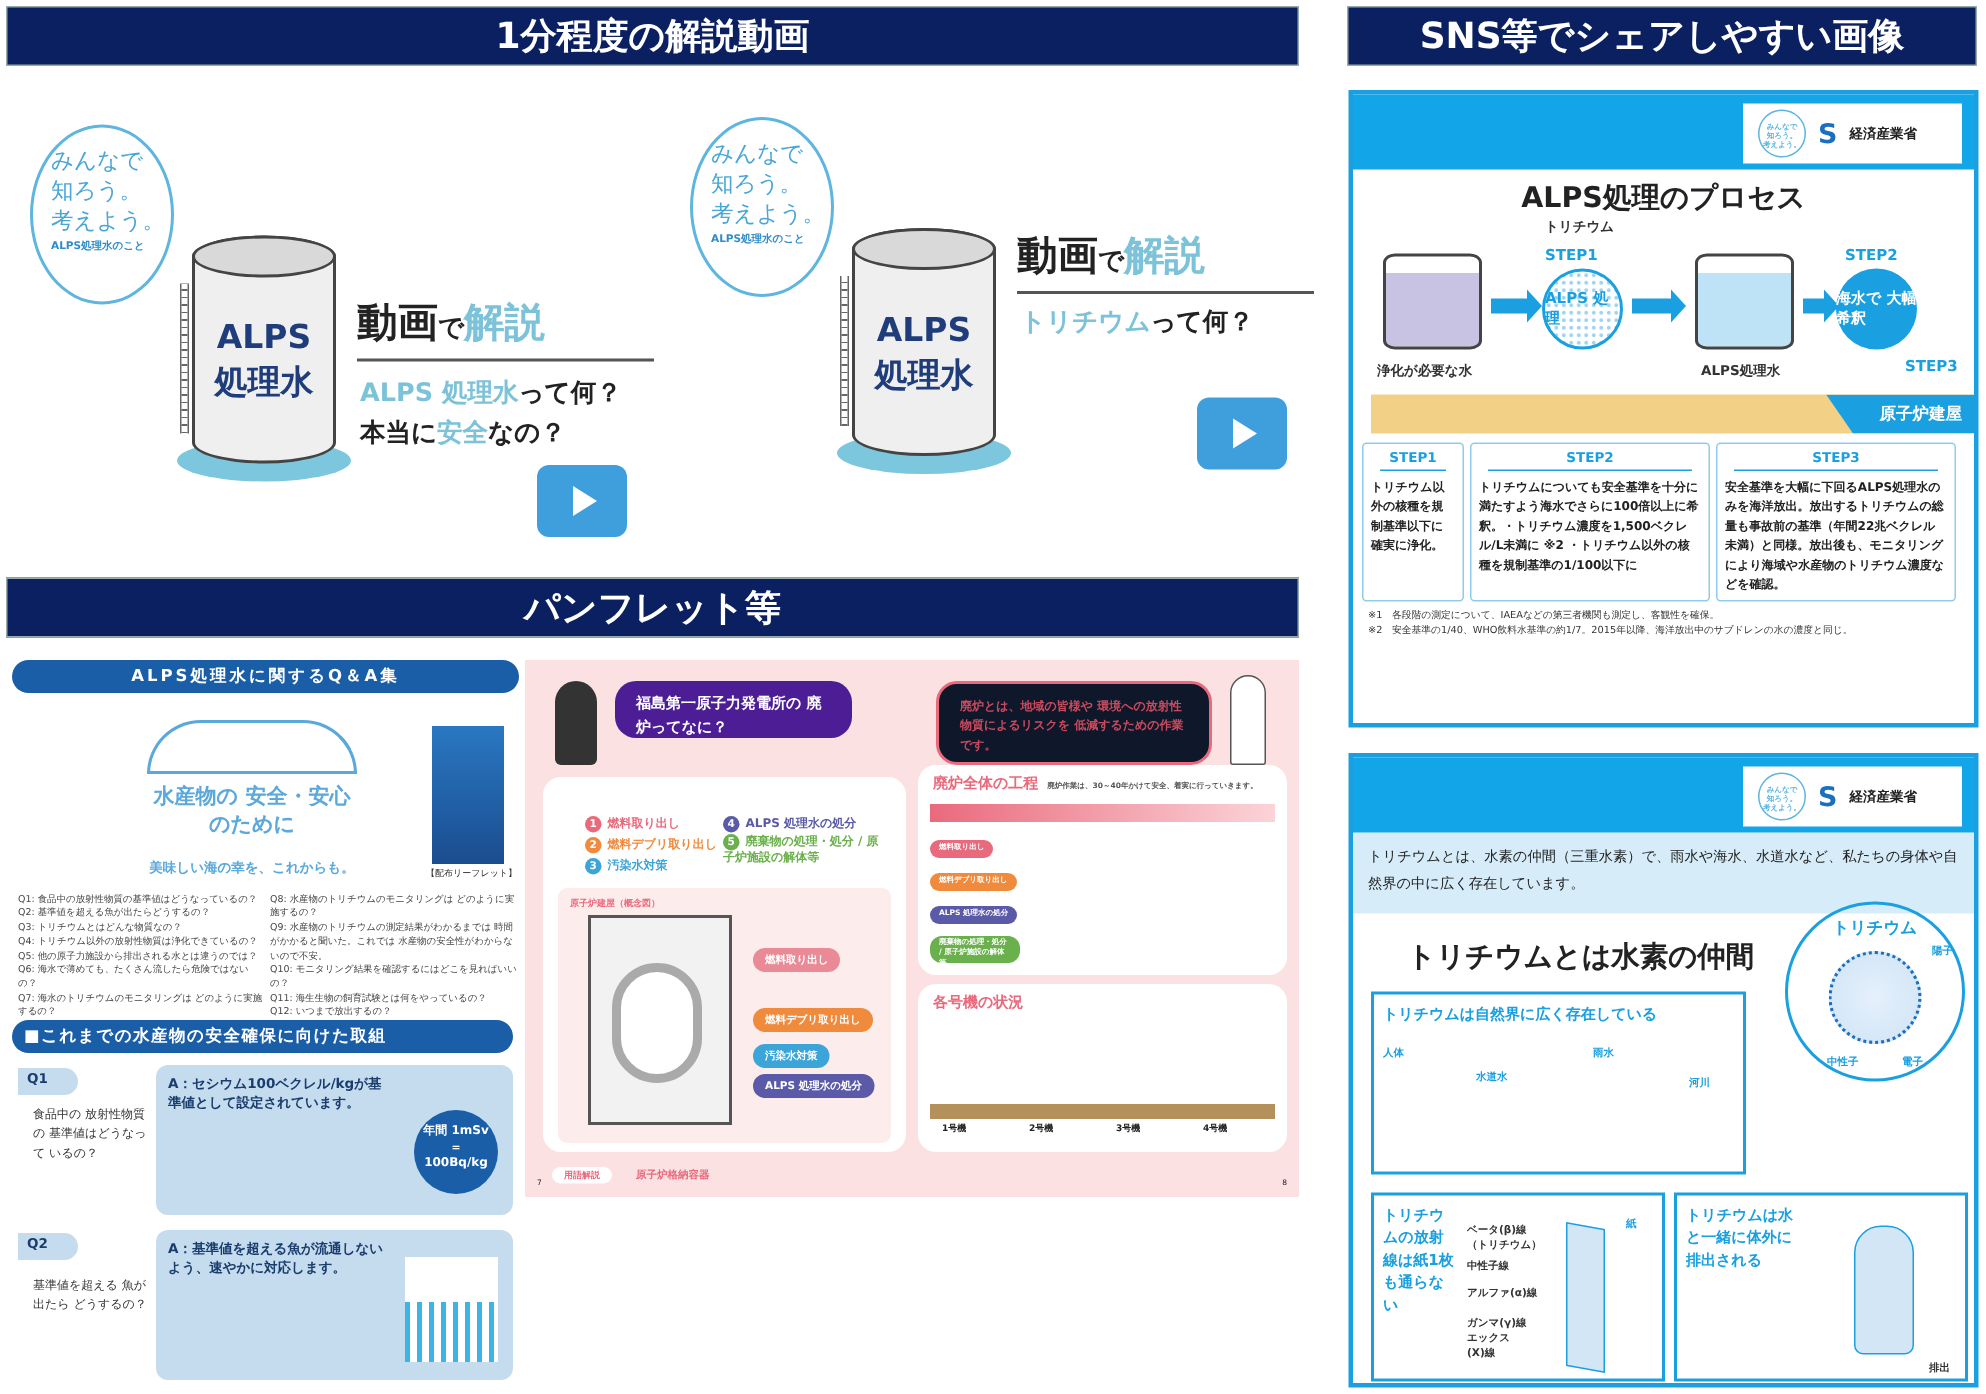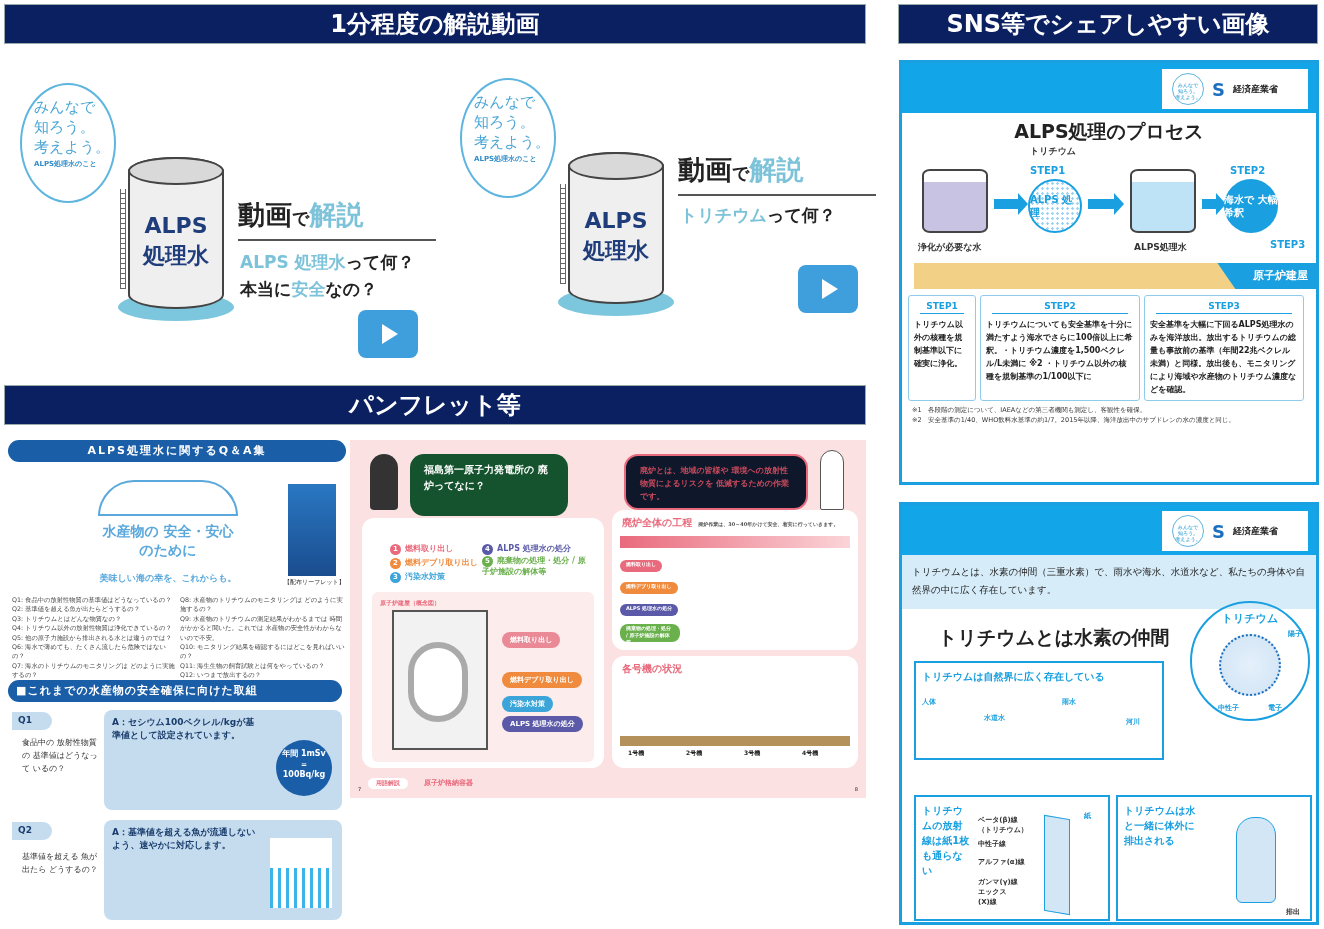--- a/index.html
+++ b/index.html
@@ -179,21 +179,21 @@
     </div>
   <div class="intro" style="height:54px">トリチウムとは、水素の仲間（三重水素）で、雨水や海水、水道水など、私たちの身体や自然界の中に広く存在しています。</div>
   <div class="ttitle">トリチウムとは水素の仲間</div>
   <div class="atom">
       <div>トリチウム</div>
       <div class="ring"></div>
     <div class="fig" style="right:6px;top:26px">陽子</div>
     <div class="fig" style="left:26px;top:100px">中性子</div>
     <div class="fig" style="right:26px;top:100px">電子</div>
   </div>
-  <div class="tbox" style="left:12px;top:156px;width:250px;height:99px">
+  <div class="tbox" style="left:12px;top:156px;width:250px;height:122px">
     <h5>トリチウムは自然界に広く存在している</h5>
     <div class="fig" style="left:6px;top:34px">人体</div>
     <div class="fig" style="left:68px;top:50px">水道水</div>
     <div class="fig" style="left:146px;top:34px">雨水</div>
     <div class="fig" style="left:210px;top:54px">河川</div>
   </div>
   <div class="tbox" style="left:12px;top:290px;width:196px;height:126px">
     <h5 style="width:60px">トリチウムの放射線は紙1枚も通らない</h5>
     <div class="fig" style="left:62px;top:18px;color:#333;width:50px">ベータ(β)線（トリチウム）</div>
     <div class="fig" style="left:62px;top:42px;color:#333">中性子線</div>
@@ -242,21 +242,21 @@
   <div class="qtag" style="top:382px">Q2</div>
   <div class="qtxt" style="top:410px;width:80px">基準値を超える 魚が出たら どうするの？</div>
   <div class="ans" style="top:380px;height:100px">
       <div style="width:150px">A：基準値を超える魚が流通しないよう、速やかに対応します。</div>
     <div class="abs" style="right:10px;top:18px;width:62px;height:70px;background:#fff;background-image:linear-gradient(90deg,#3cb4e6 40%,transparent 40%);background-size:8px 40px;background-repeat:repeat-x;background-position:0 100%"></div>
     </div>
 </div>
 
 <div class="pink">
   <div class="abs" style="left:20px;top:14px;width:28px;height:56px;background:#333;border-radius:14px 14px 4px 4px"></div>
-  <div class="bubble" style="left:60px;top:14px;width:158px;height:62px;background:#14532d;color:#fff">福島第一原子力発電所の 廃炉ってなに？</div>
+  <div class="bubble" style="left:60px;top:14px;width:158px;height:38px;background:#4c1d95;color:#fff">福島第一原子力発電所の 廃炉ってなに？</div>
   <div class="bubble" style="left:274px;top:14px;width:184px;height:56px;background:#0f172a;border:2px solid #e96a7c;color:#c84a5d;font-size:8px;line-height:13px">廃炉とは、地域の皆様や 環境への放射性物質によるリスクを 低減するための作業です。</div>
   <div class="abs" style="left:470px;top:10px;width:24px;height:60px;border:1px solid #555;border-radius:12px 12px 2px 2px;background:#fff"></div>
   <div class="page" style="left:12px;top:78px;width:242px;height:250px">
     <div class="abs task" style="left:28px;top:24px;color:#e96a7c"><span class="num" style="background:#e96a7c">1</span><span>燃料取り出し</span></div>
     <div class="abs task" style="left:28px;top:38px;color:#f08a3c"><span class="num" style="background:#f08a3c">2</span><span>燃料デブリ取り出し</span></div>
     <div class="abs task" style="left:28px;top:52px;color:#3ba4d8"><span class="num" style="background:#3ba4d8">3</span><span>汚染水対策</span></div>
     <div class="abs task" style="left:120px;top:24px;color:#5a5aa8"><span class="num" style="background:#5a5aa8">4</span><span>ALPS 処理水の処分</span></div>
     <div class="abs task" style="left:120px;top:38px;color:#6ab04c;width:110px;line-height:10px"><span class="num" style="background:#6ab04c">5</span><span>廃棄物の処理・処分 / 原子炉施設の解体等</span></div>
     <div class="abs" style="left:10px;top:74px;width:222px;height:170px;background:#fdecec;border-radius:6px">
       <div class="task" style="padding:4px 8px;color:#e96a7c;font-size:6px">原子炉建屋（概念図）</div>

